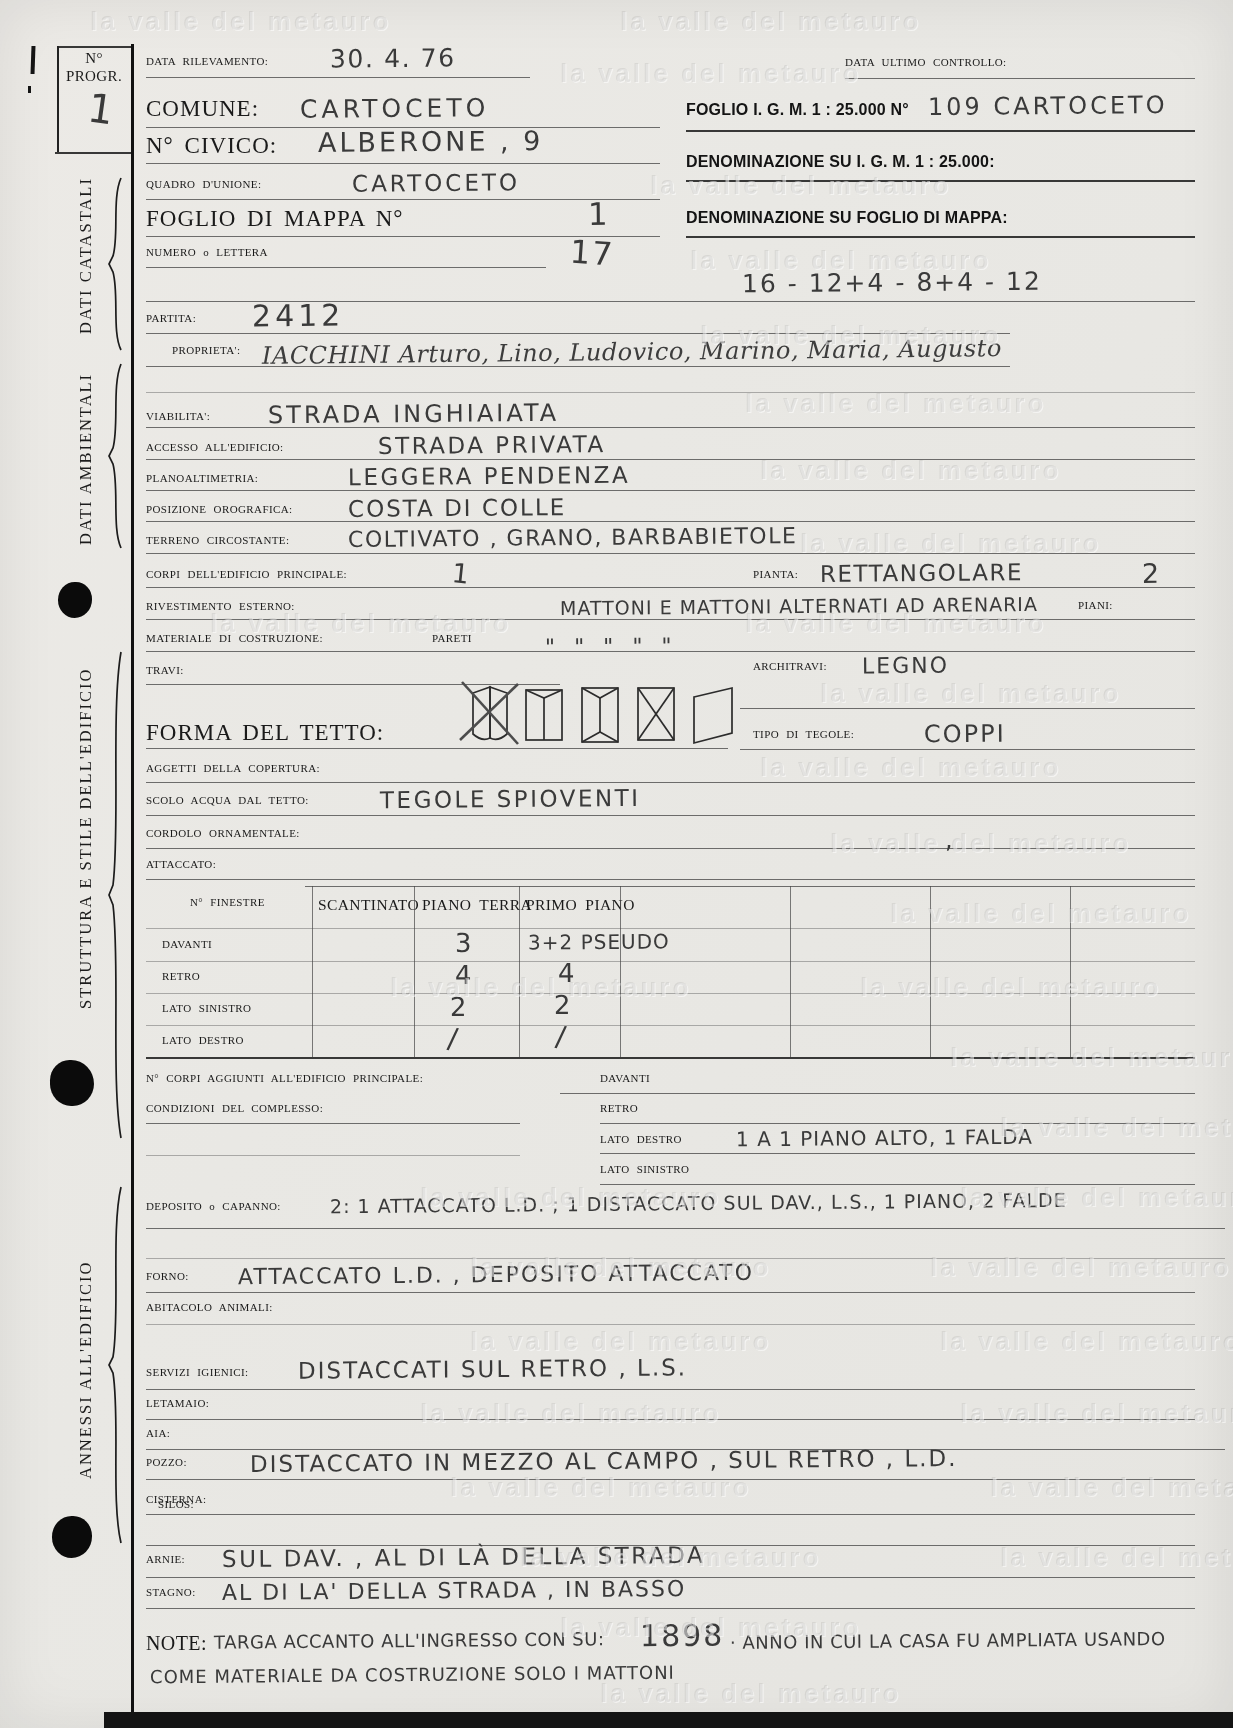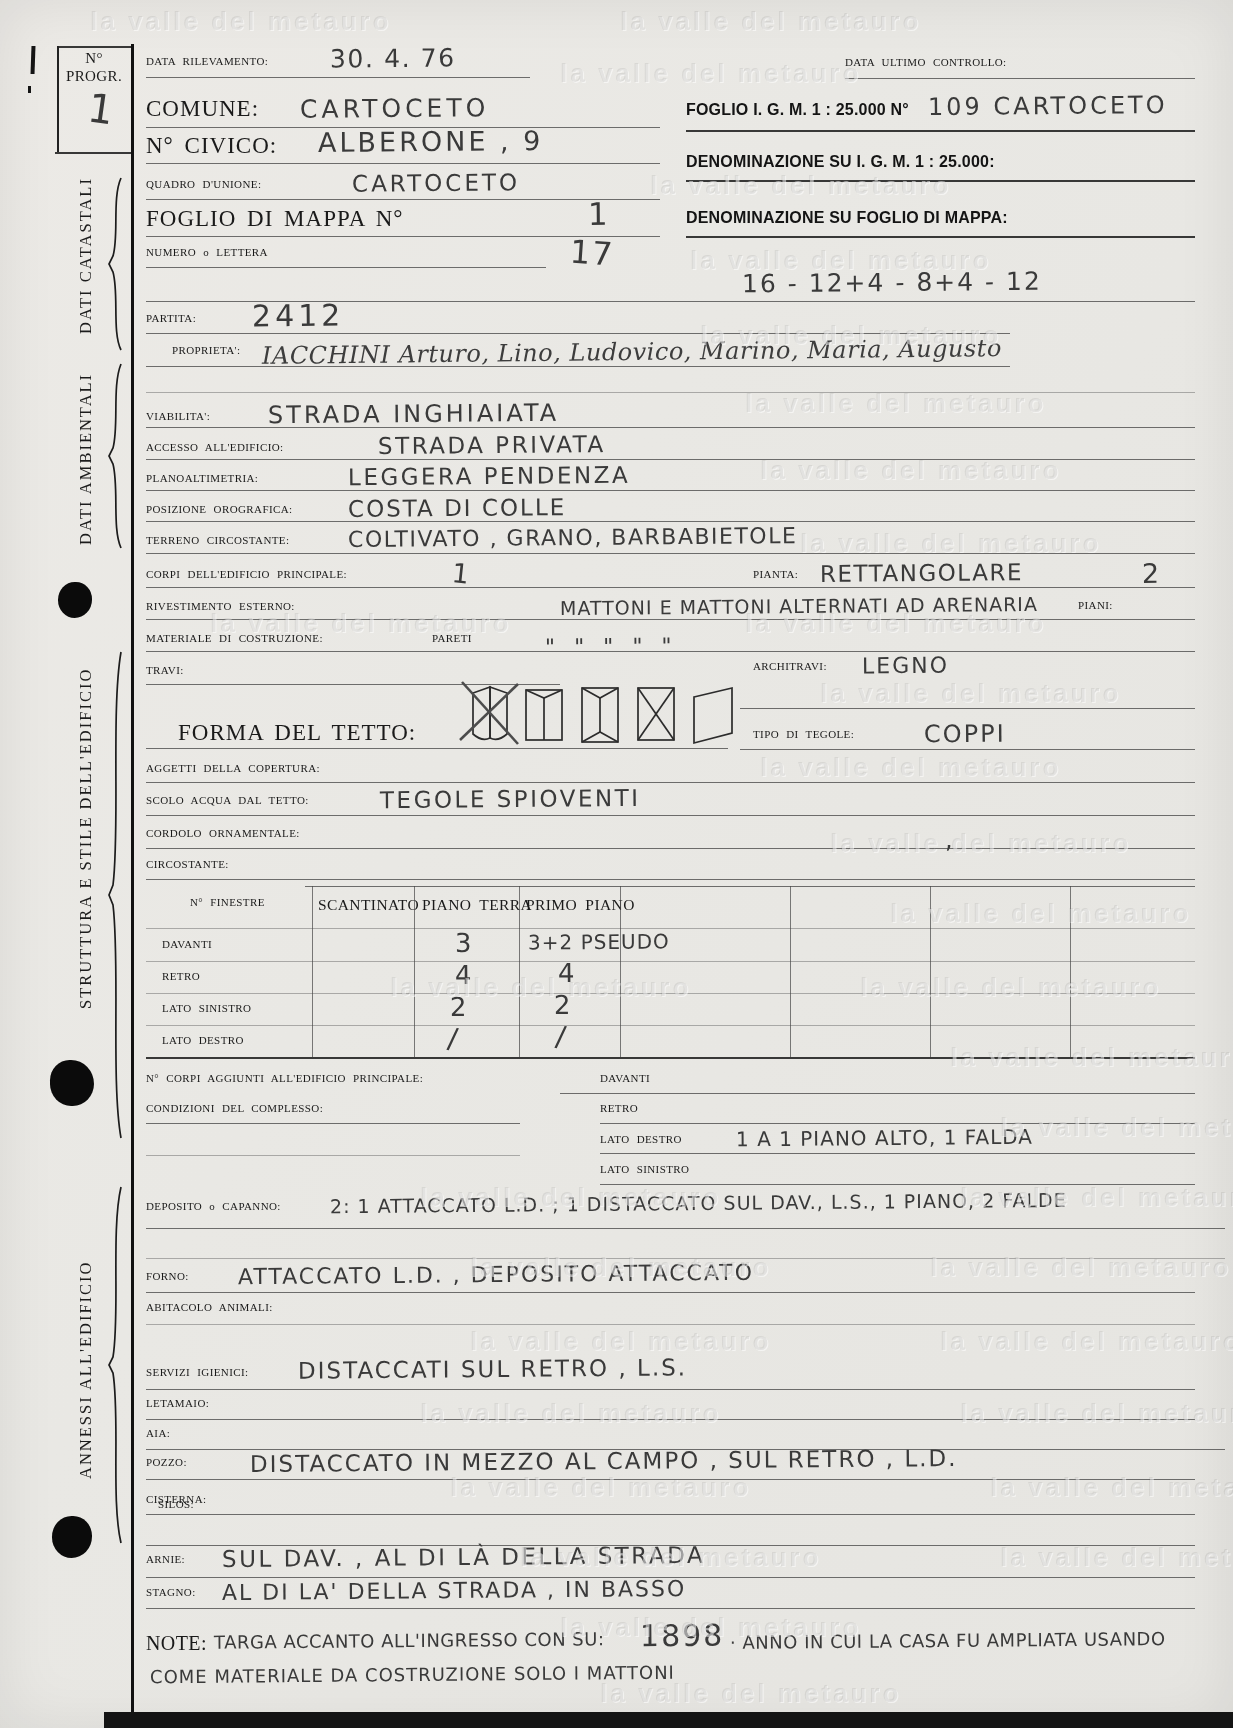--- a/index.html
+++ b/index.html
@@ -153,21 +153,21 @@
   <div class="lbl" style="left:432px;top:632px;">PARETI</div>
   <div class="hand" style="left:545px;top:634px;font-size:22px;letter-spacing:6px;">"      "      "   "   "</div>
   <div class="rule" style="left:146px;top:651px;width:1049px;"></div>
 
   <div class="lbl" style="left:146px;top:664px;">TRAVI:</div>
   <div class="rule" style="left:146px;top:684px;width:414px;"></div>
   <div class="lbl" style="left:753px;top:660px;">ARCHITRAVI:</div>
   <div class="hand" style="left:862px;top:653px;font-size:22px;letter-spacing:2px;">LEGNO</div>
   <div class="rule" style="left:740px;top:708px;width:455px;"></div>
 
-  <div class="lbl lbl-lg" style="left:146px;top:720px;margin-left:32px;">FORMA DEL TETTO:</div>
+  <div class="lbl lbl-lg" style="left:146px;top:720px;">FORMA DEL TETTO:</div>
 
   <svg style="left:468px;top:684px;" width="280" height="62" viewBox="0 0 280 62">
     <g stroke="#2c2c2c" stroke-width="1.7" fill="none">
       <path d="M22,3 L5,9 L5,50 Q14,58 22,54 Z"></path>
         <path d="M22,3 L39,9 L39,50 Q30,58 22,54 Z"></path>
     </g>
     <g stroke="#4c4c4c" stroke-width="2.6" fill="none">
       <path d="M-6,-2 L50,60"></path>
         <path d="M50,0 L-8,56"></path>
     </g>
@@ -200,21 +200,21 @@
   <div class="rule" style="left:146px;top:782px;width:1049px;"></div>
 
   <div class="lbl" style="left:146px;top:794px;">SCOLO ACQUA DAL TETTO:</div>
   <div class="hand" style="left:380px;top:786px;font-size:23px;letter-spacing:2.5px;">TEGOLE SPIOVENTI</div>
   <div class="rule" style="left:146px;top:815px;width:1049px;"></div>
 
   <div class="lbl" style="left:146px;top:827px;">CORDOLO ORNAMENTALE:</div>
   <div class="hand" style="left:945px;top:826px;font-size:24px;">,</div>
   <div class="rule" style="left:146px;top:848px;width:1049px;"></div>
 
-  <div class="lbl" style="left:146px;top:858px;">CIRCOSTANTE:</div>
+  <div class="lbl" style="left:146px;top:858px;">ATTACCATO:</div>
   <div class="rule" style="left:146px;top:879px;width:1049px;"></div>
 
   <div class="rule" style="left:305px;top:886px;width:890px;"></div>
   <div class="lbl" style="left:190px;top:896px;">N° FINESTRE</div>
   <div class="lbl" style="left:318px;top:896px;font-size:15.5px;">SCANTINATO</div>
   <div class="lbl" style="left:422px;top:896px;font-size:15.5px;">PIANO TERRA</div>
   <div class="lbl" style="left:526px;top:896px;font-size:15.5px;">PRIMO PIANO</div>
   <div class="rule rule-l" style="left:146px;top:928px;width:1049px;"></div>
 
   <div class="lbl" style="left:162px;top:938px;">DAVANTI</div>

